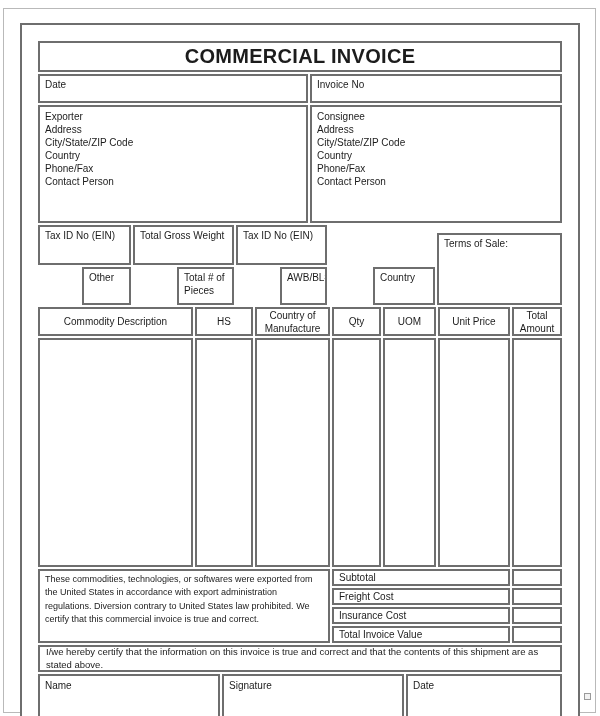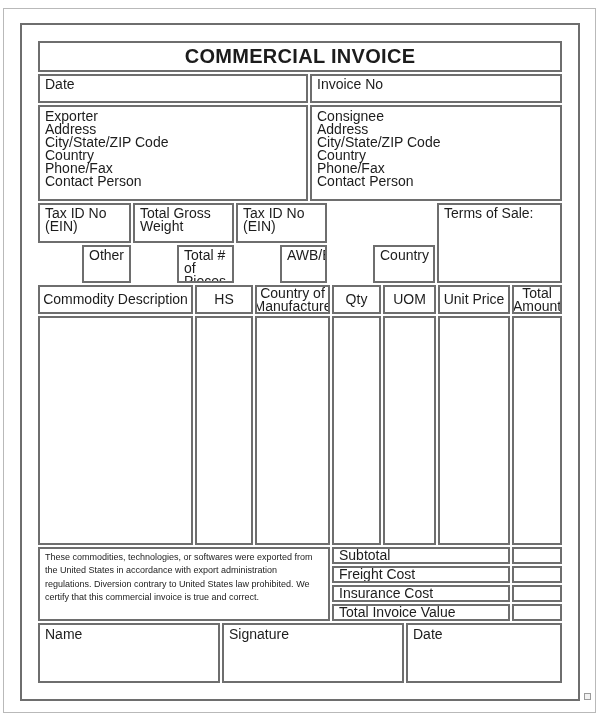--- a/index.html
+++ b/index.html
@@ -30,44 +30,44 @@
     padding:16px;
     display:flex;
     flex-direction:column;
     gap:2px;
     background:var(--bg);
   }
   .cell{
     border:2px solid var(--line);
     background:var(--bg);
     padding:2px 5px;
-    font-size:14px;
+    font-size:10px;
     line-height:13px;
     overflow:hidden;
   }
   .sec{display:grid;gap:2px;}
 
   
   .title-cell{
     height:31px;
     display:flex;align-items:center;justify-content:center;
     font-size:20px;font-weight:700;letter-spacing:0.3px;
     padding:0;
   }
   
   .row-2col{grid-template-columns:270px 1fr;}
   .row-2col .cell{height:29px;}
   
-  .parties .cell{height:96px;padding-top:3px;}
+  .parties .cell{height:118px;padding-top:3px;}
   .parties .line{display:block;}
   
   .ship-grid{grid-template-columns:93px 101px 91px 106px 1fr;grid-template-rows:40px 38px;}
   .ship-grid .r1{grid-row:1;}
   .ship-grid .r2{grid-row:2;margin-left:44px;}
-  .ship-grid .terms{grid-column:5;grid-row:1 / span 2;}
+  .ship-grid .terms{grid-column:5;grid-row:1 / span 2;margin-top:8px;}
   
   .grid-7{grid-template-columns:155px 58px 75px 49px 53px 72px 1fr;}
   .commodity-header .cell{
     height:29px;display:flex;align-items:center;justify-content:center;
     text-align:center;padding:1px 2px;
   }
   .commodity-body .cell{height:229px;}
   
   .totals-grid{grid-template-columns:292px 178px 1fr;grid-template-rows:repeat(4,17px);}
   .totals-grid .export-text{
@@ -187,20 +187,23 @@
       <div class="cell t-label">Freight Cost</div>
       <div class="cell"></div>
 
       <div class="cell t-label">Insurance Cost</div>
       <div class="cell"></div>
 
       <div class="cell t-label">Total Invoice Value</div>
       <div class="cell"></div>
     </div>
 
+    <div class="sec statement">
+      <div class="cell">I/we hereby certify that the information on this invoice is true and correct and that the contents of this shipment are as stated above.</div>
+    </div>
 
     <div class="sec row-3col">
       <div class="cell">
         <span>Name</span>
       </div>
       <div class="cell">
         <span>Signature</span>
       </div>
       <div class="cell">
         <span>Date</span>

